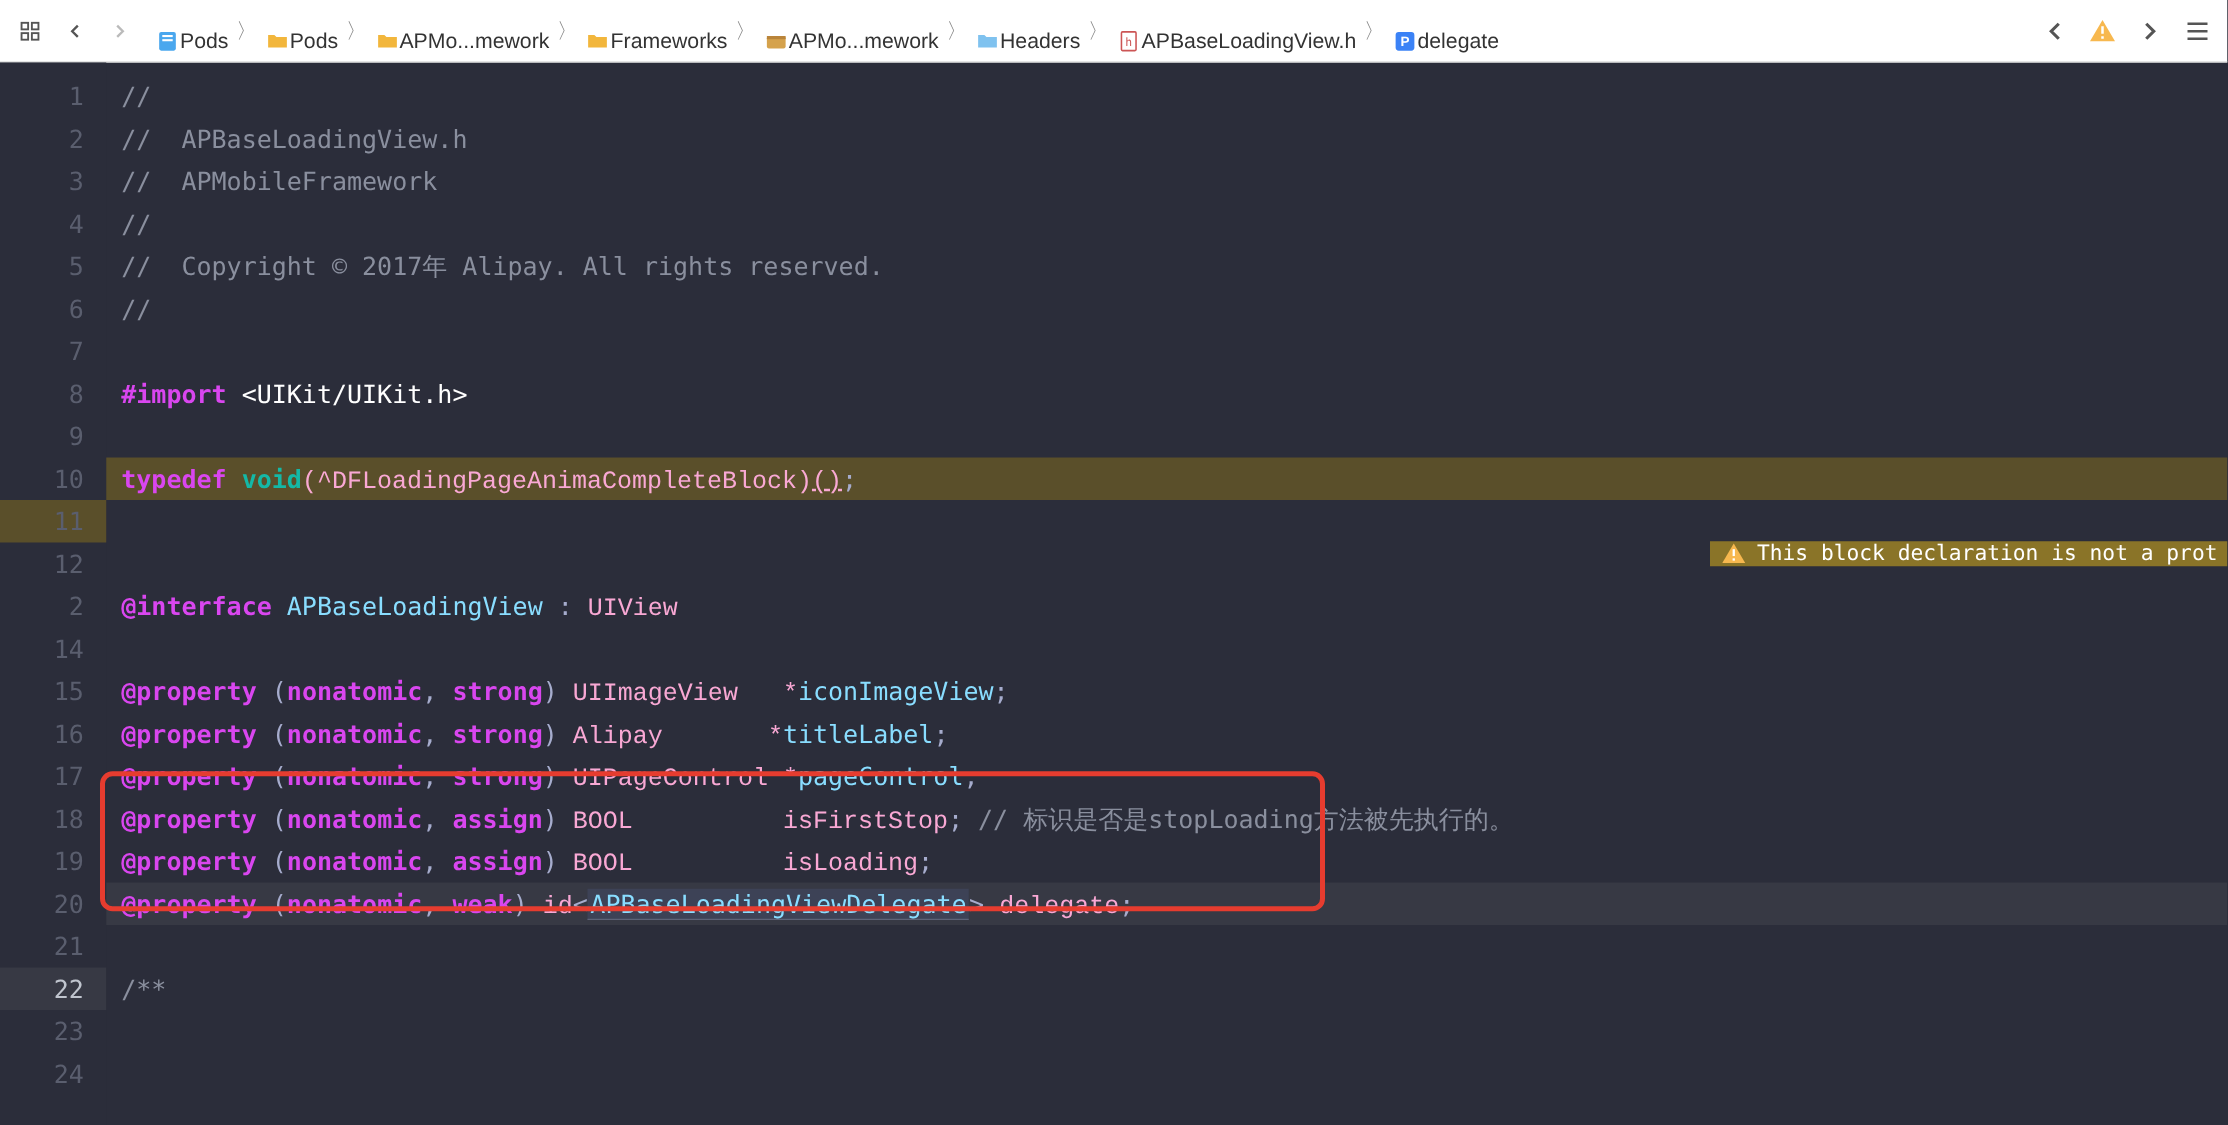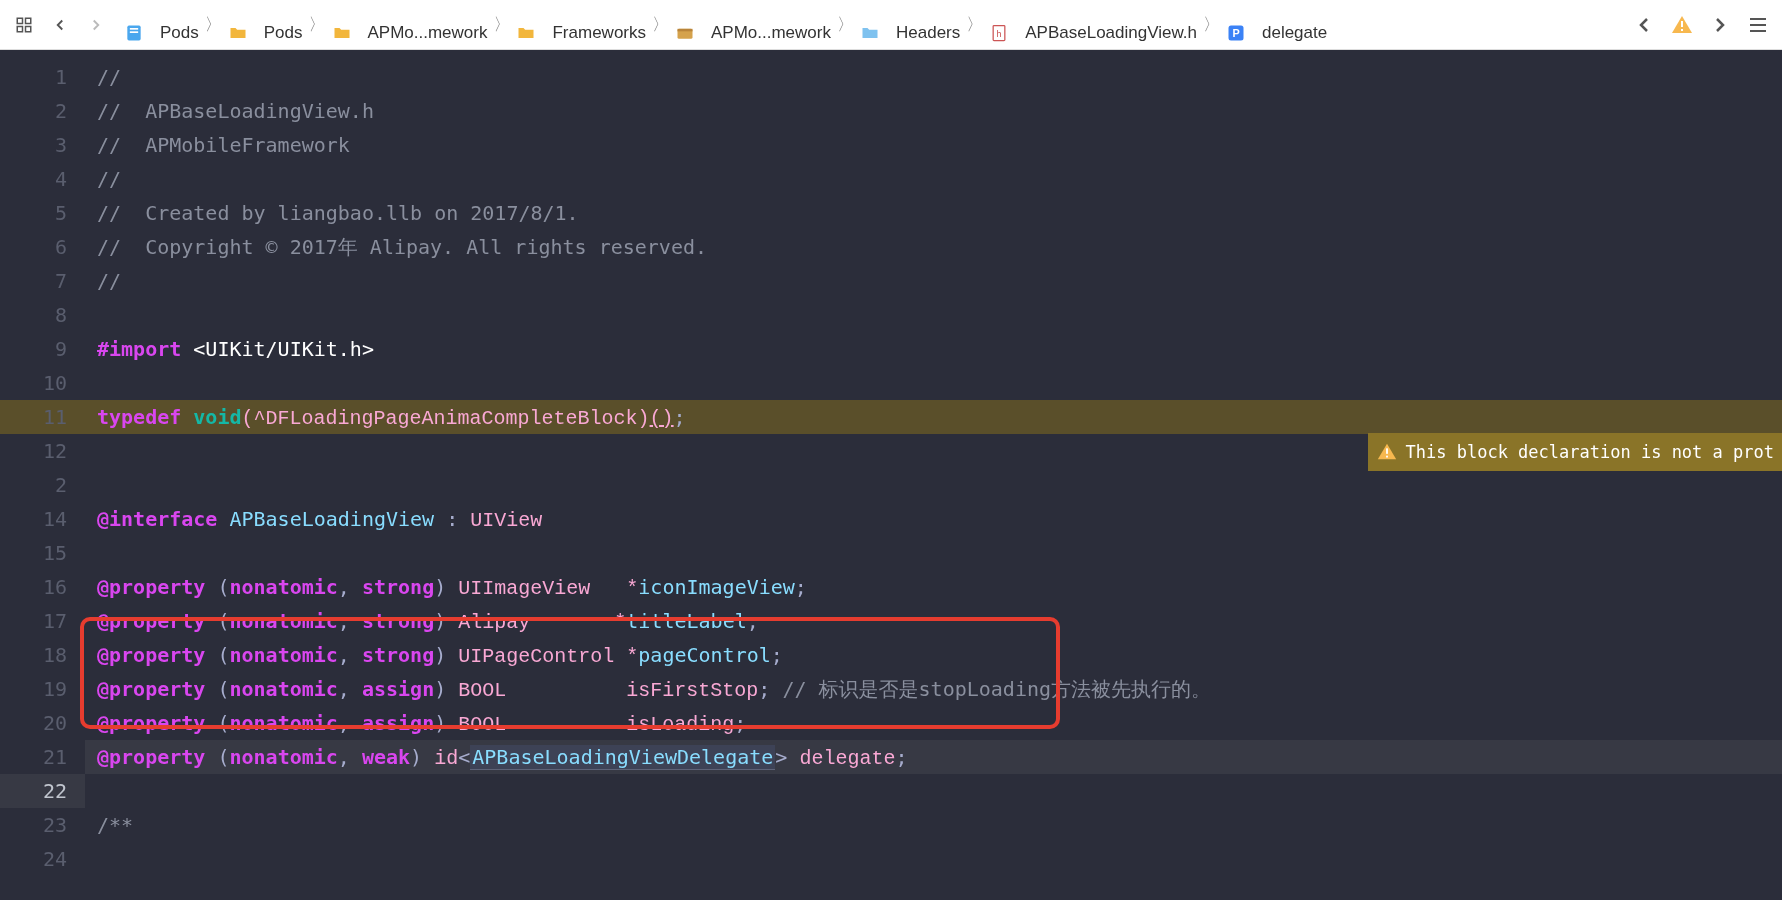--- a/index.html
+++ b/index.html
@@ -41,21 +41,21 @@
     align-items: center;
     flex: 1;
     gap: 2px;
     overflow: hidden;
     white-space: nowrap;
     margin-left: 10px;
   }
   .crumb {
     display: flex;
     align-items: center;
-    gap: 16px;
+    gap: 0;
     padding: 0 2px;
     cursor: pointer;
     margin-top: 16px;
   }
   .crumb-icon {
     width: 20px;
     height: 20px;
     display: flex;
     align-items: center;
     justify-content: center;
@@ -127,21 +127,21 @@
     width: 980px;
     height: 112px;
     border: 4px solid #e63c2f;
     border-radius: 10px;
     pointer-events: none;
   }
   .warning-banner {
     position: absolute;
     right: 0;
     top: 383px;
-    height: 38px;
+    height: 20px;
     background: #8a7428;
     color: #fff;
     display: flex;
     align-items: center;
     padding: 0 8px 0 8px;
     font-size: 17px;
     gap: 8px;
     z-index: 5;
   }
   .warn-triangle {
@@ -316,21 +316,20 @@
             <rect x="11" y="8" width="2" height="6" fill="#fff"></rect>
             <rect x="11" y="16" width="2" height="2" fill="#fff"></rect>
           </svg>
       </span>
       <span>This block declaration is not a prot</span>
     </div>
   <div class="line"><span class="c-comment">//</span></div>
       <div class="line"><span class="c-comment">//  APBaseLoadingView.h</span></div>
       <div class="line"><span class="c-comment">//  APMobileFramework</span></div>
       <div class="line"><span class="c-comment">//</span></div>
-      <div class="line"><span class="c-comment">//  Created by liangbao.llb on 2017/8/1.</span></div>
       <div class="line"><span class="c-comment">//  Copyright © 2017年 Alipay. All rights reserved.</span></div>
       <div class="line"><span class="c-comment">//</span></div>
       <div class="line"></div>
       <div class="line"><span class="c-keyword">#import </span><span class="c-string">&lt;UIKit/UIKit.h&gt;</span></div>
       <div class="line"></div>
       <div class="line warn"><span class="c-keyword">typedef </span><span class="c-storage">void</span><span class="c-type">(^DFLoadingPageAnimaCompleteBlock)</span><span class="c-type" style="text-decoration: underline;">()</span><span class="c-punc">;</span></div>
       <div class="line"></div>
       <div class="line"></div>
       <div class="line"><span class="c-keyword">@interface </span><span class="c-class">APBaseLoadingView</span><span class="c-punc"> : </span><span class="c-type">UIView</span></div>
       <div class="line"></div>

